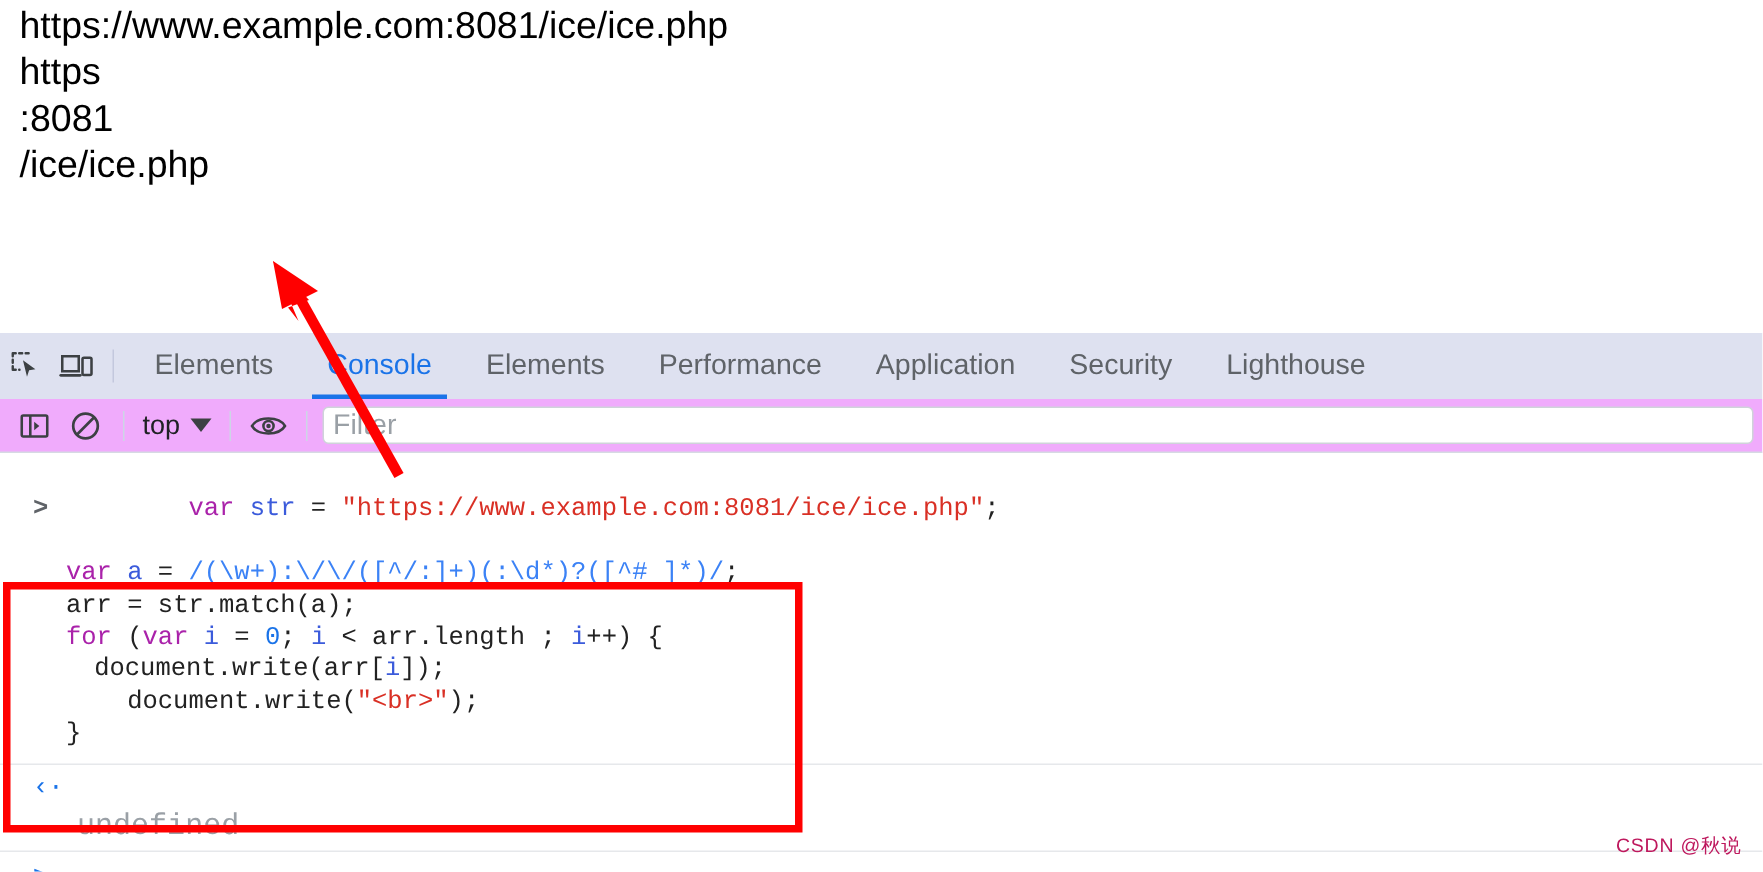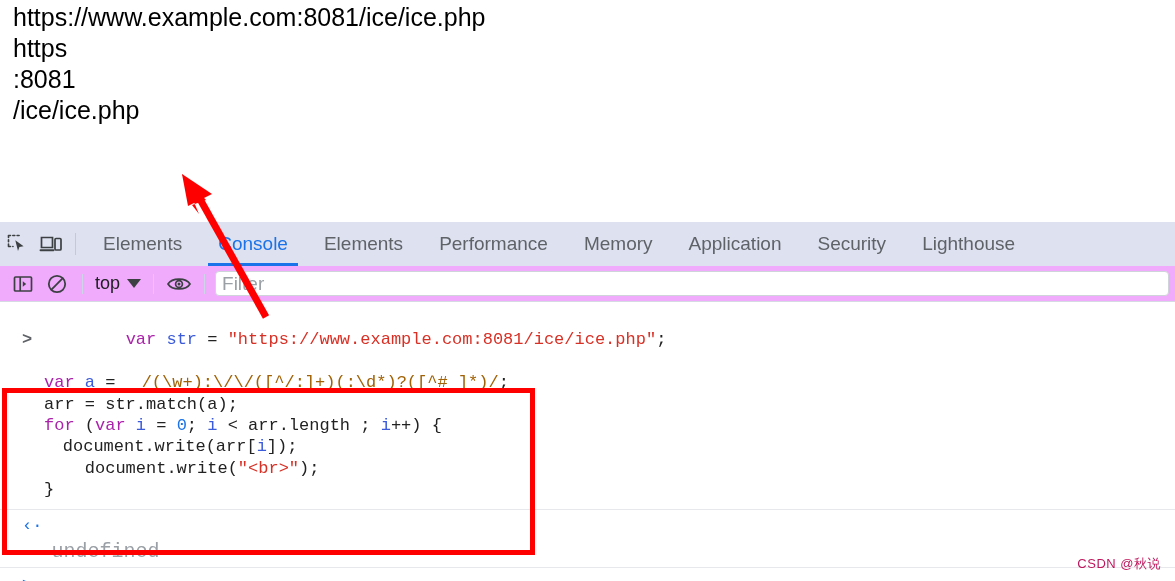--- a/index.html
+++ b/index.html
@@ -164,21 +164,21 @@
   }
   .code-line .gutter {
     position: absolute;
     left: 22px;
     color: #5f6368;
     font-weight: bold;
   }
   .k-kw   { color: #aa22aa; }     
   .k-var  { color: #3b5bdb; }     
   .k-str  { color: #d93025; }     
-  .k-rx   { color: #a16207; margin-left: 16px; }     
+  .k-rx   { color: #3b82f6; }     
   .k-num  { color: #1a73e8; }     
   .k-plain{ color: #222222; }
 
   
   #result-row {
     display: flex;
     align-items: flex-start;
     padding: 6px 0 4px 22px;
     border-bottom: 1px solid #e6e8eb;
   }
@@ -275,23 +275,20 @@
       <span>Elements</span>
     </div>
     <div class="tab active">
       <span>Console</span>
     </div>
     <div class="tab">
       <span>Elements</span>
     </div>
     <div class="tab">
       <span>Performance</span>
-    </div>
-    <div class="tab">
-      <span>Memory</span>
     </div>
     <div class="tab">
       <span>Application</span>
     </div>
     <div class="tab">
       <span>Security</span>
     </div>
     <div class="tab">
       <span>Lighthouse</span>
     </div>

